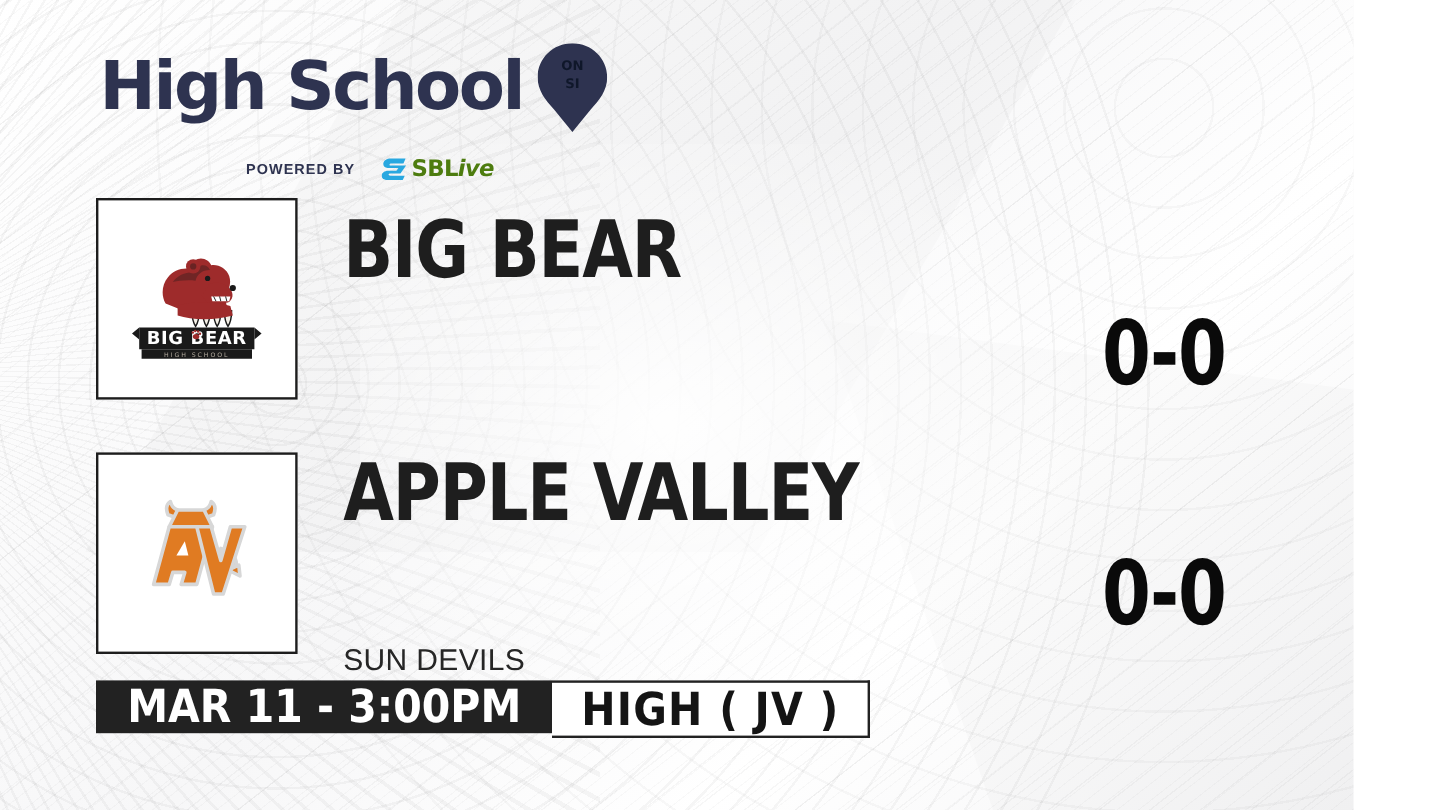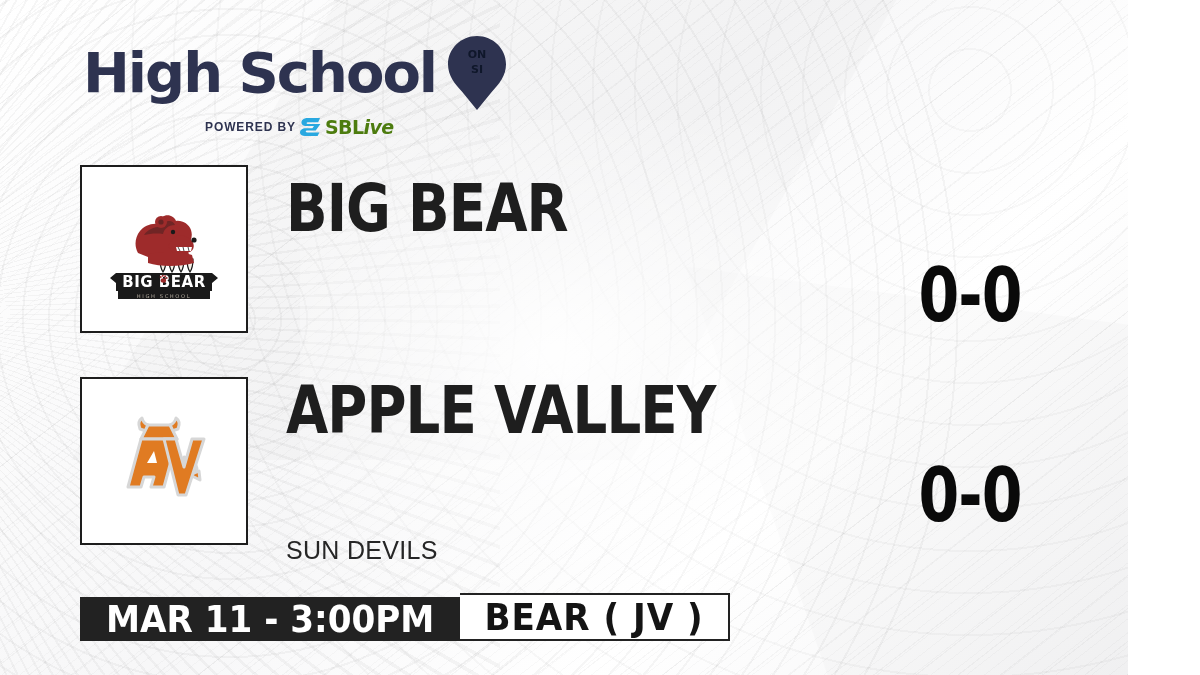--- a/index.html
+++ b/index.html
@@ -141,22 +141,22 @@
     color: #0f172a;
     font-family: "DejaVu Sans", sans-serif;
     font-weight: 700;
     font-size: 11px;
     line-height: 15px;
     letter-spacing: 0px;
   }
   .powered {
     display: flex;
     align-items: center;
-    gap: 4px;
-    margin-top: 7px;
+    gap: 22px;
+    margin-top: 21px;
     margin-left: 122px;
   }
   .powered-label {
     font-family: "Liberation Sans", sans-serif;
     font-size: 12px;
     font-weight: 700;
     color: #2e3350;
     letter-spacing: 0.9px;
   }
   .sblive {
@@ -233,21 +233,21 @@
   }
   #score-1 { left: 870px; top: 258px; width: 200px; text-align: center; }
   #score-2 { left: 870px; top: 458px; width: 200px; text-align: center; }
 
   
   .info-bar {
     position: absolute;
     left: 80px;
     top: 567px;
     display: flex;
-    align-items: flex-end;
+    align-items: flex-start;
     height: 74px;
   }
   .info-date {
     background: #222222;
     color: #ffffff;
     display: flex;
     align-items: center;
     padding: 0 26px;
     font-family: "DejaVu Sans Condensed", "Liberation Sans Narrow", "Liberation Sans", sans-serif;
     font-weight: 700;
@@ -376,16 +376,16 @@
 
   <div class="team-name" id="team-name-1">BIG BEAR</div>
   <div class="team-name" id="team-name-2">APPLE VALLEY</div>
   <div class="team-mascot">SUN DEVILS</div>
 
   <div class="score" id="score-1">0-0</div>
   <div class="score" id="score-2">0-0</div>
 
   <div class="info-bar">
     <div class="info-date">MAR 11 - 3:00PM</div>
-    <div class="info-sport">BEAR ( JV )</div>
+    <div class="info-sport">HIGH ( JV )</div>
   </div>
 
 </div>
 
 </body></html>

